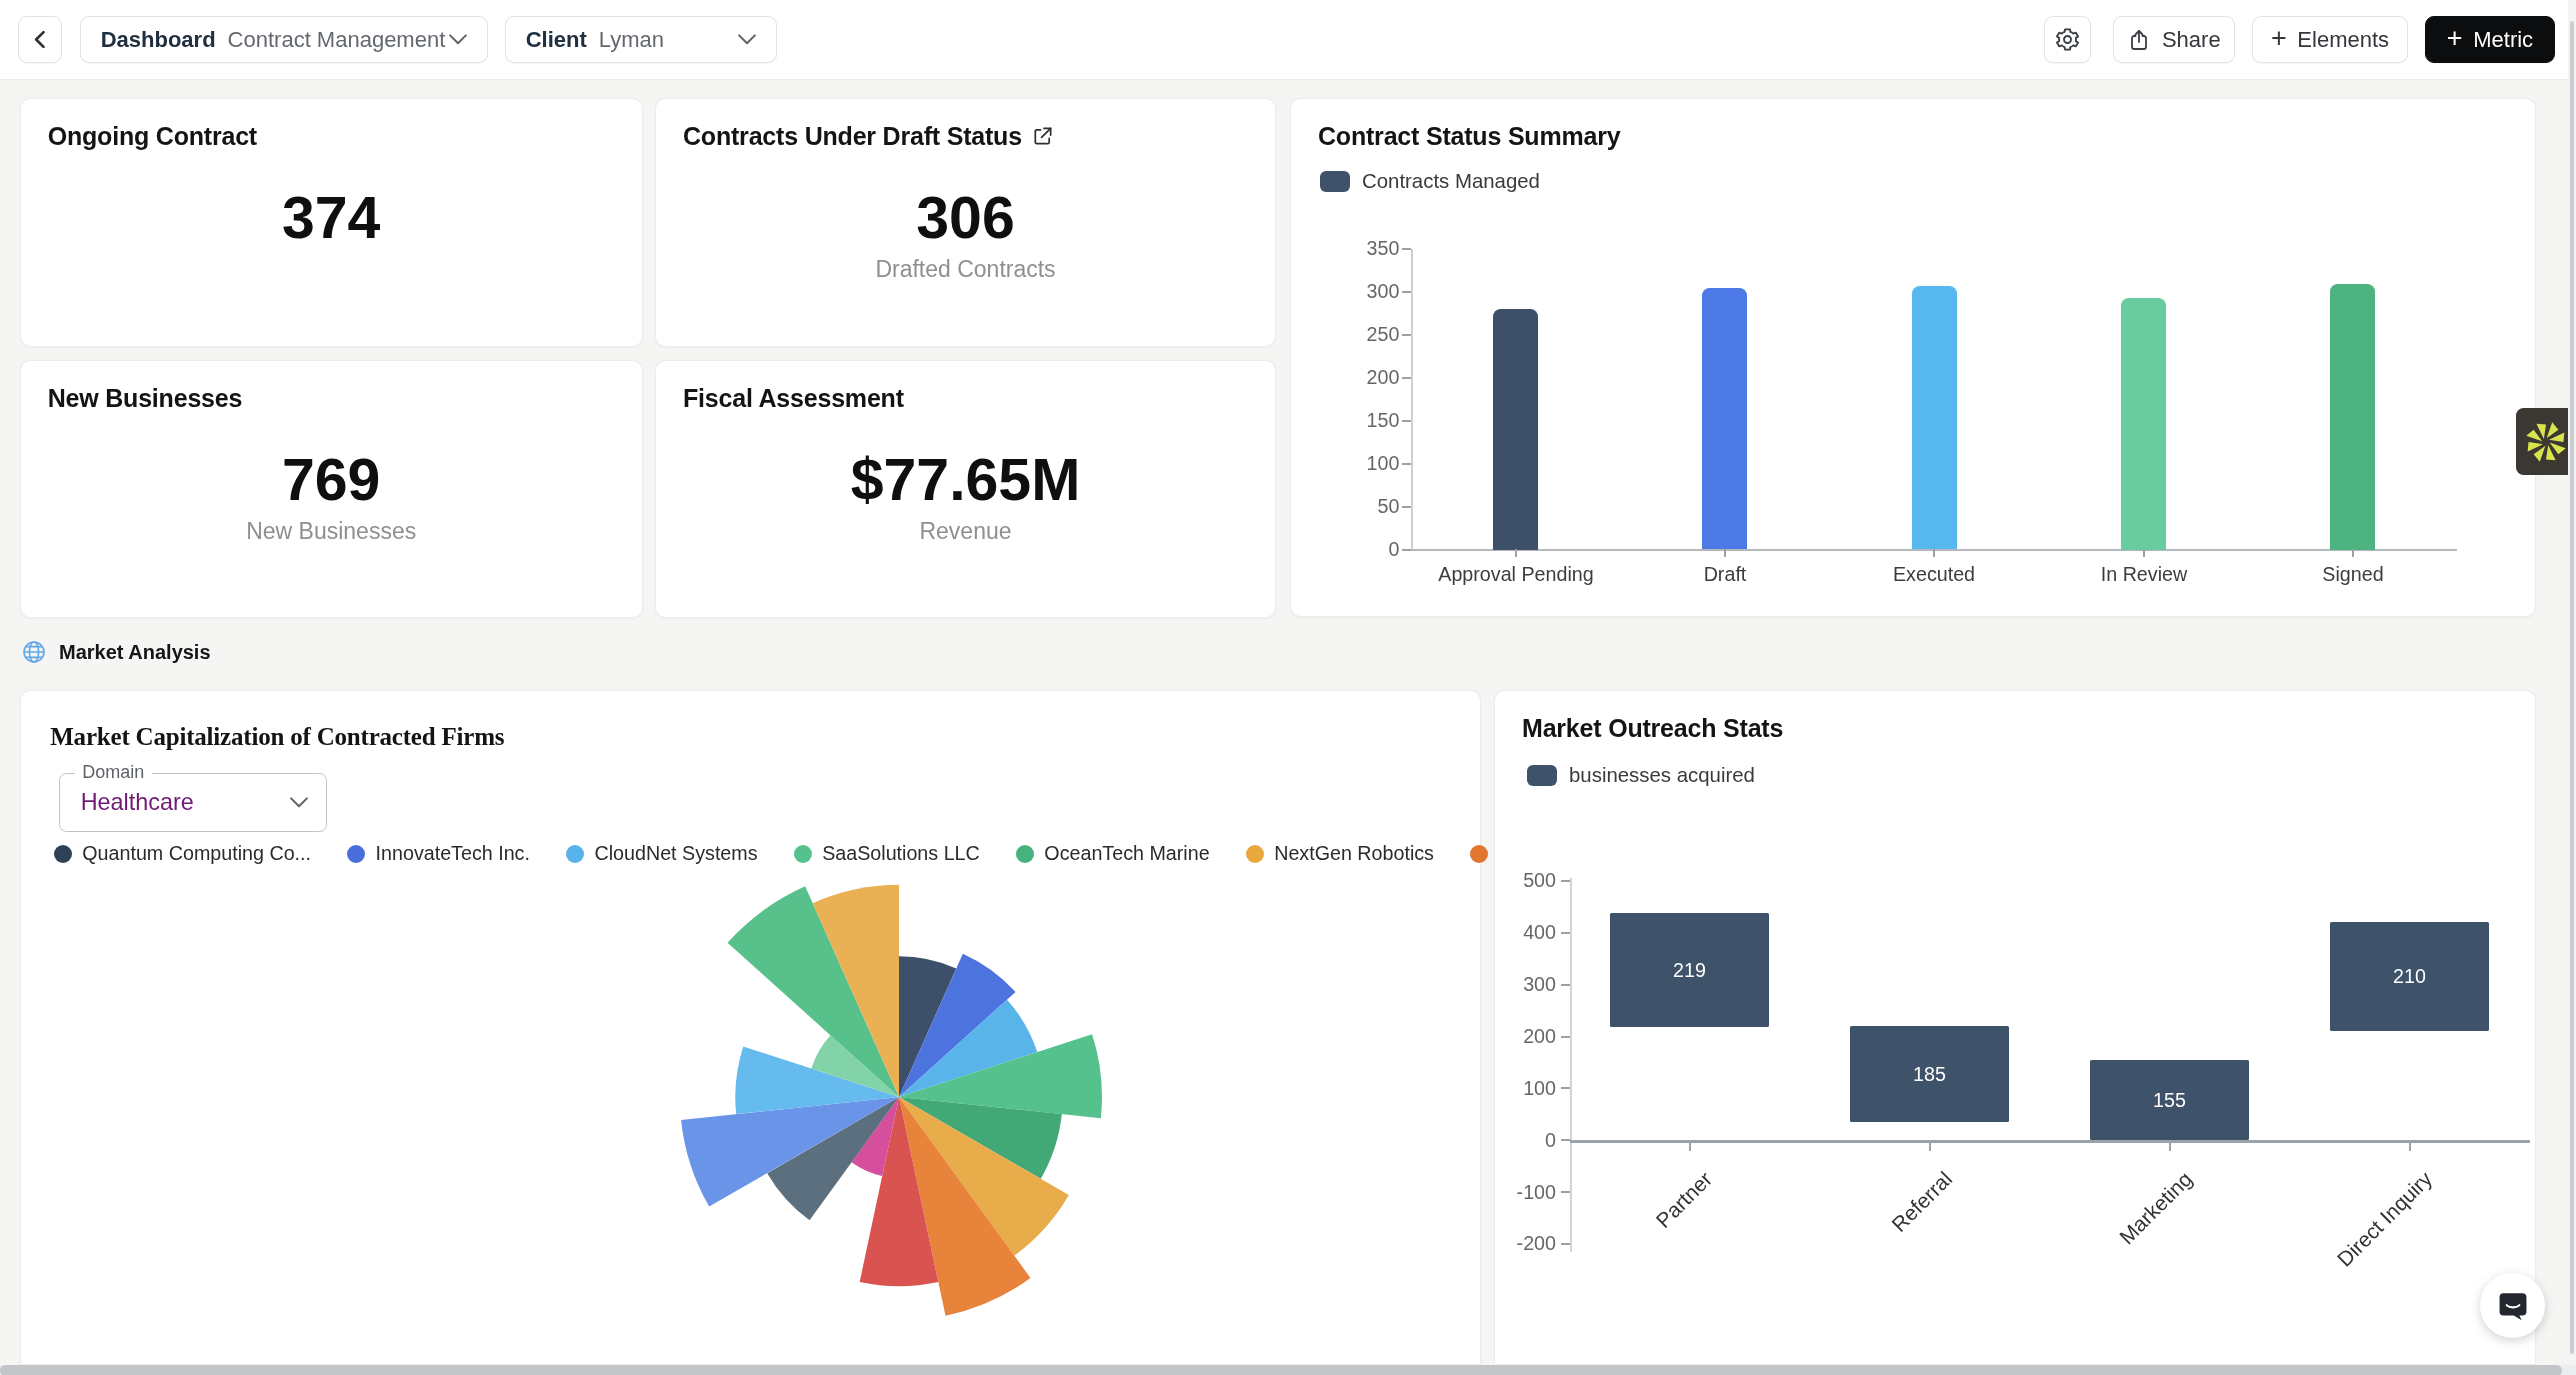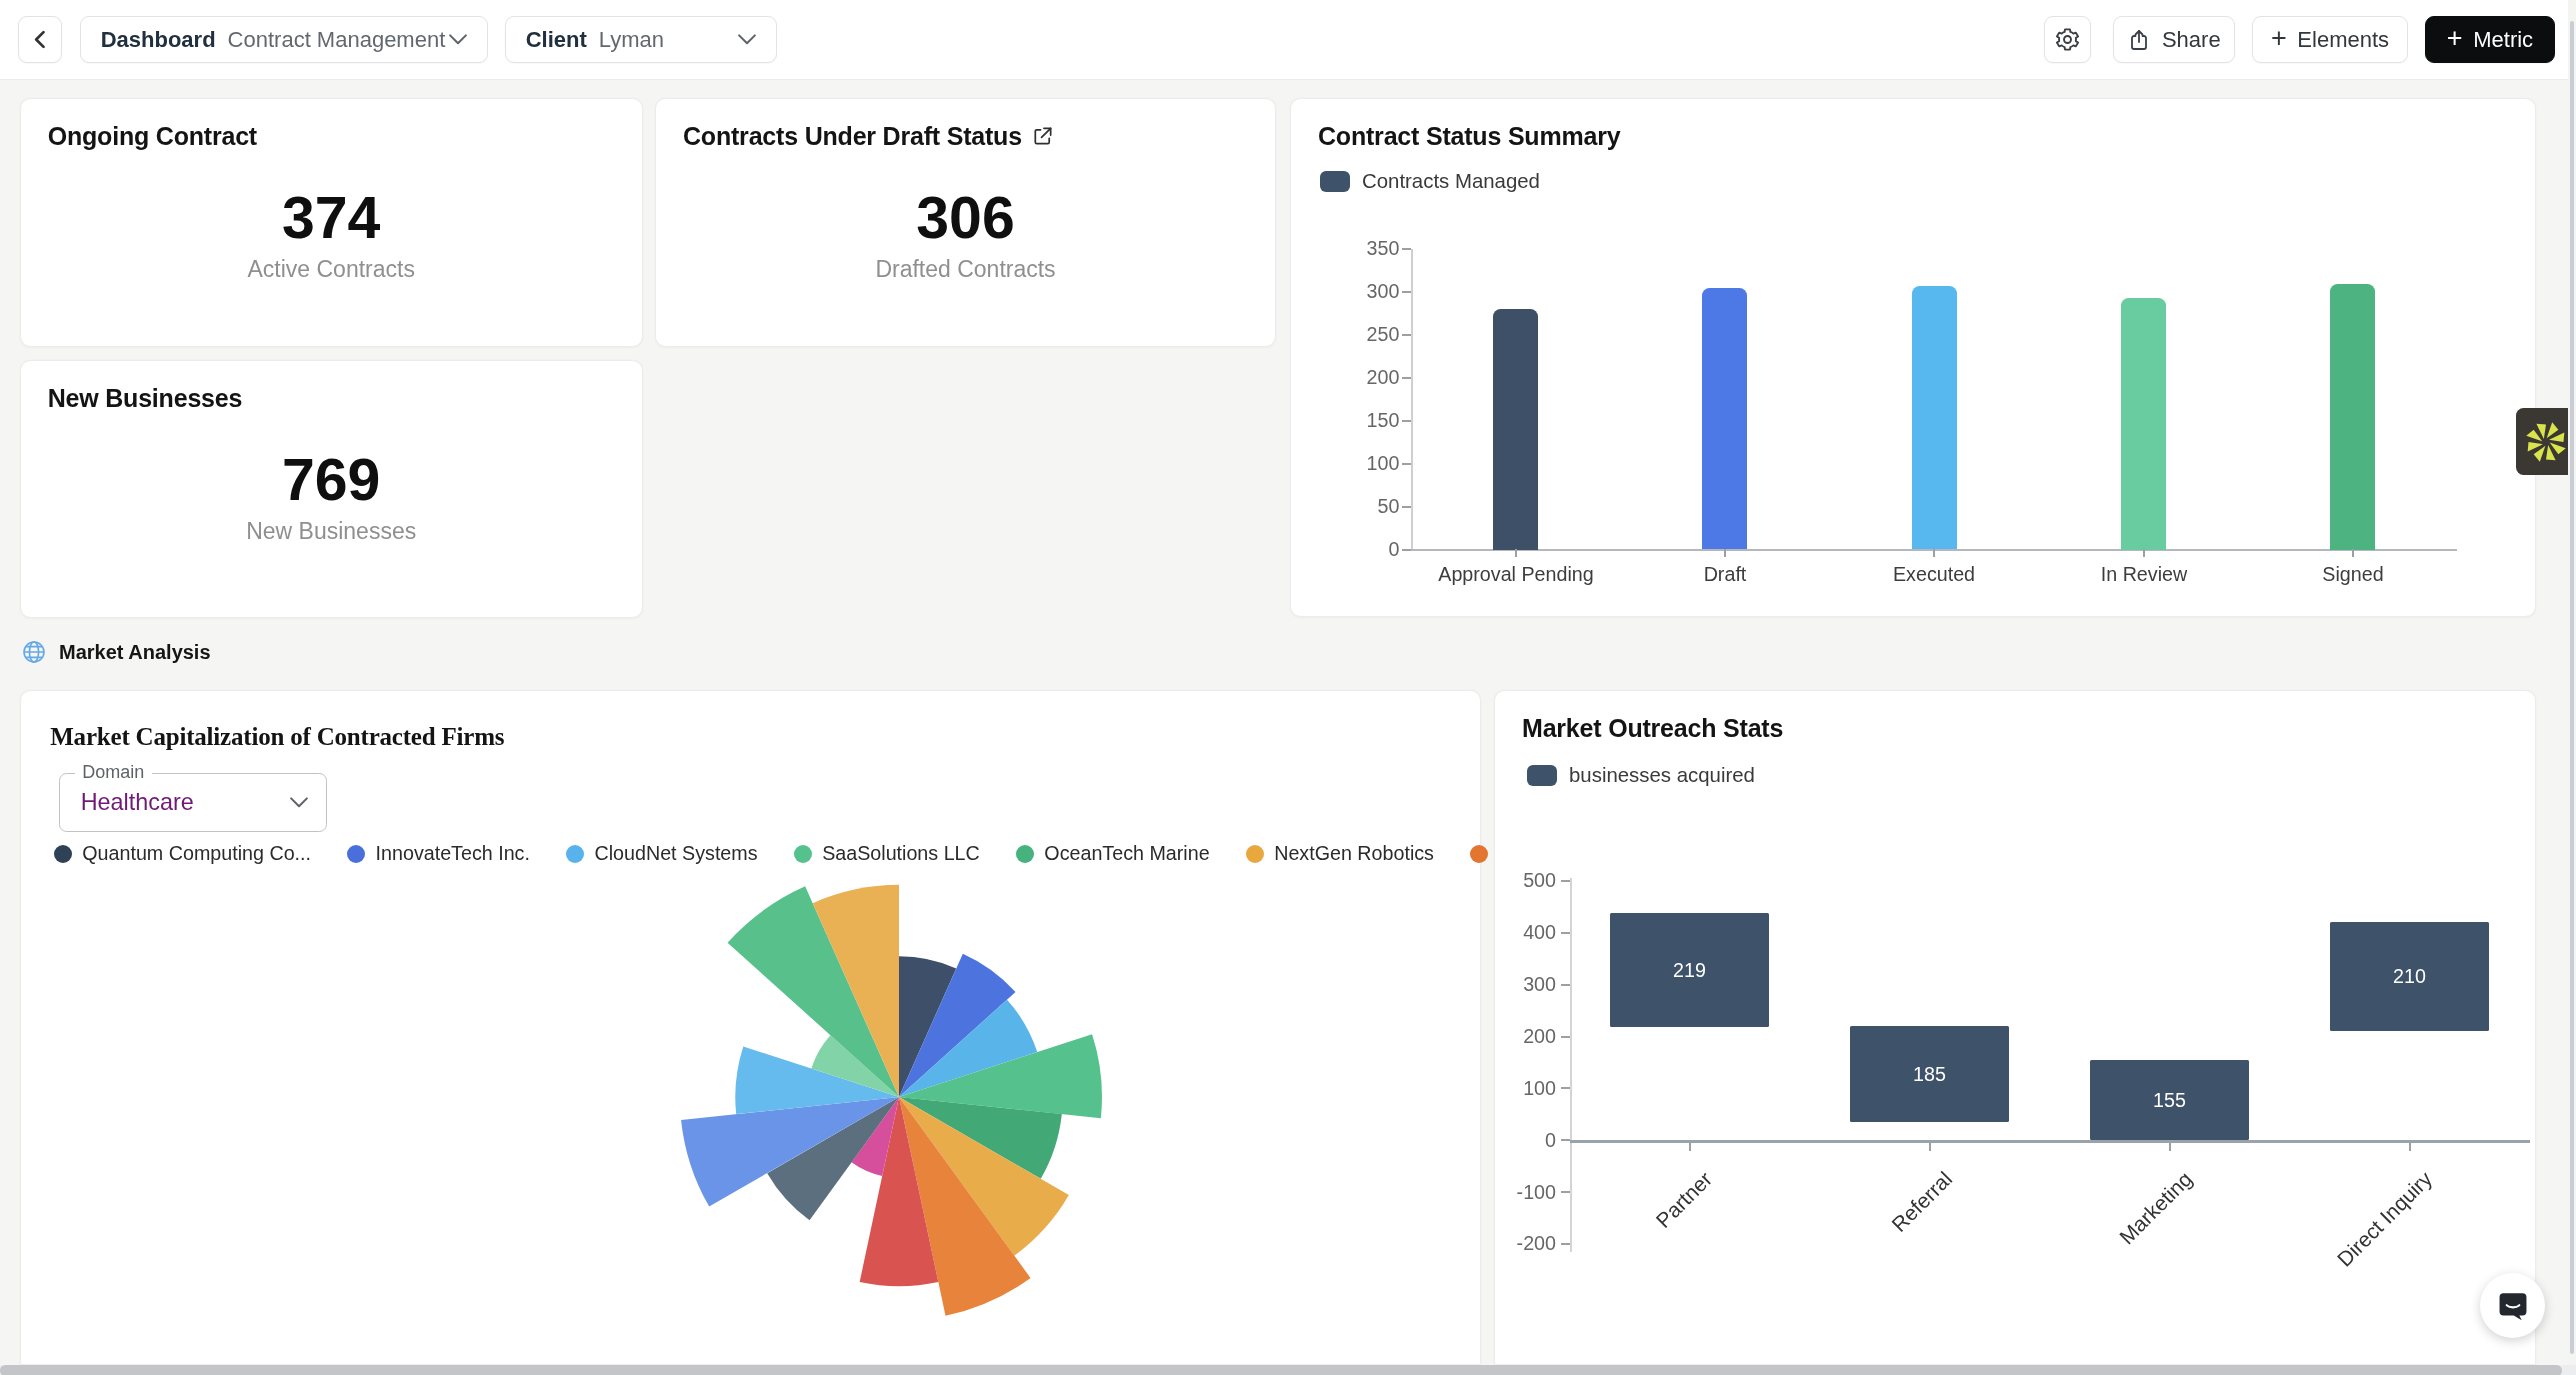--- a/index.html
+++ b/index.html
@@ -125,21 +125,20 @@
       <span class="plus-glyph">+</span>
       <span>Metric</span>
     </button>
   </header>
 
   <section class="card" style="left:19.7px;top:98px;width:623px;height:249px;">
     <div class="card-title">
         <span>Ongoing Contract</span>
       </div>
     <div class="metric-value">374</div>
-    <div class="metric-sub">Active Contracts</div>
   </section>
 
   <section class="card" style="left:655px;top:98px;width:621px;height:249px;">
     <div class="card-title">
       <span>Contracts Under Draft Status</span>
       <span style="display:flex;">
         <svg width="23" height="23" viewBox="0 0 24 24" fill="none" stroke="#2f2f2f" stroke-width="1.8" stroke-linecap="round" stroke-linejoin="round">
           <path d="M10 5H6a1.5 1.5 0 0 0-1.5 1.5V18A1.5 1.5 0 0 0 6 19.5h11.5A1.5 1.5 0 0 0 19 18v-4"></path>
           <path d="M13.5 3.5H20.5V10.5"></path>
             <path d="M20.5 3.5 11 13"></path>
@@ -151,20 +150,27 @@
   </section>
 
   <section class="card" style="left:19.7px;top:360px;width:623px;height:258px;">
     <div class="card-title">
         <span>New Businesses</span>
       </div>
     <div class="metric-value">769</div>
     <div class="metric-sub">New Businesses</div>
   </section>
 
+  <section class="card" style="left:655px;top:360px;width:621px;height:258px;">
+    <div class="card-title">
+        <span>Fiscal Assessment</span>
+      </div>
+    <div class="metric-value">$77.65M</div>
+    <div class="metric-sub">Revenue</div>
+  </section>
 
   <section class="card" id="contract-card" style="left:1290px;top:98px;width:1246px;height:519px;">
     <div class="card-title">
         <span>Contract Status Summary</span>
       </div>
     <div class="legend-row" style="left:29px;top:71px;">
       <span class="legend-swatch" style="background:#3E5269;"></span>
       <span class="legend-text">Contracts Managed</span>
     </div>
   <div class="vaxis" style="left:120px;top:150px;height:301px"></div>

